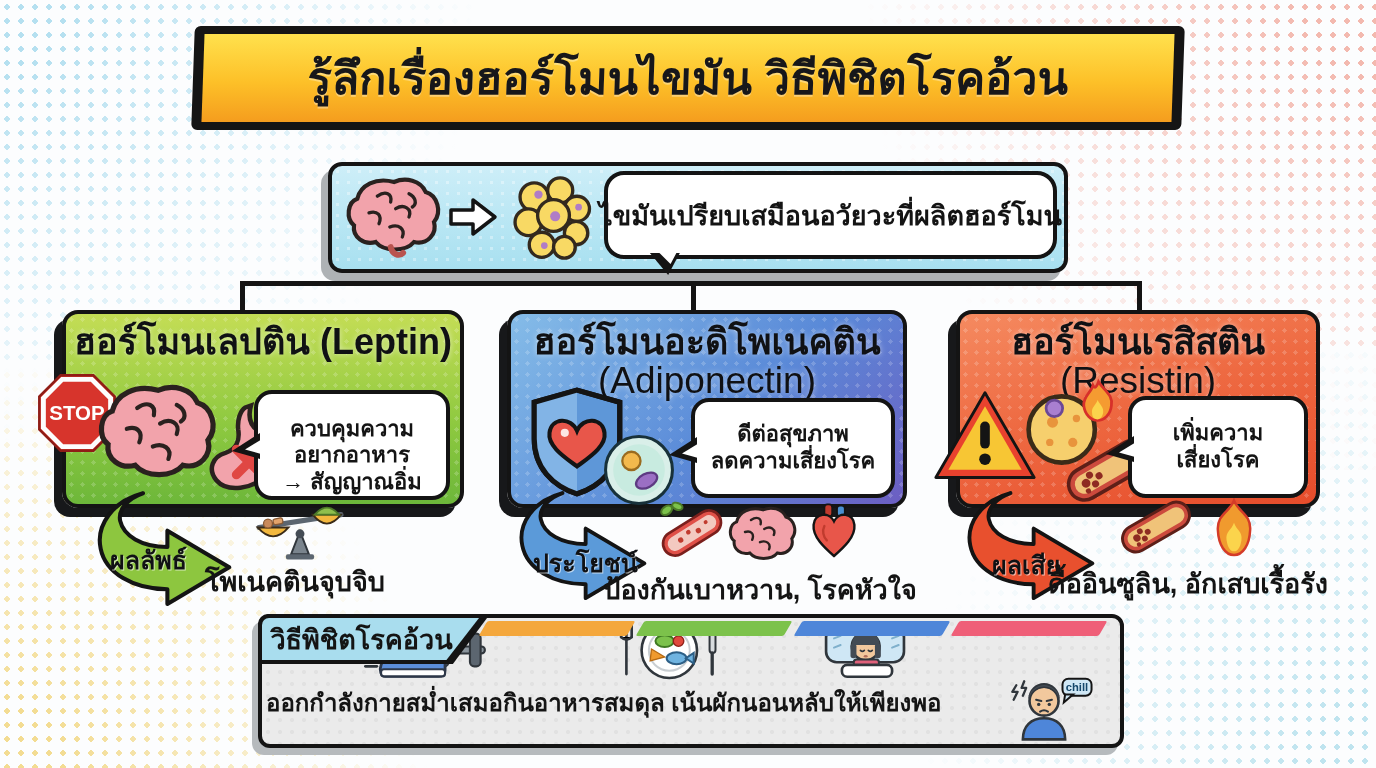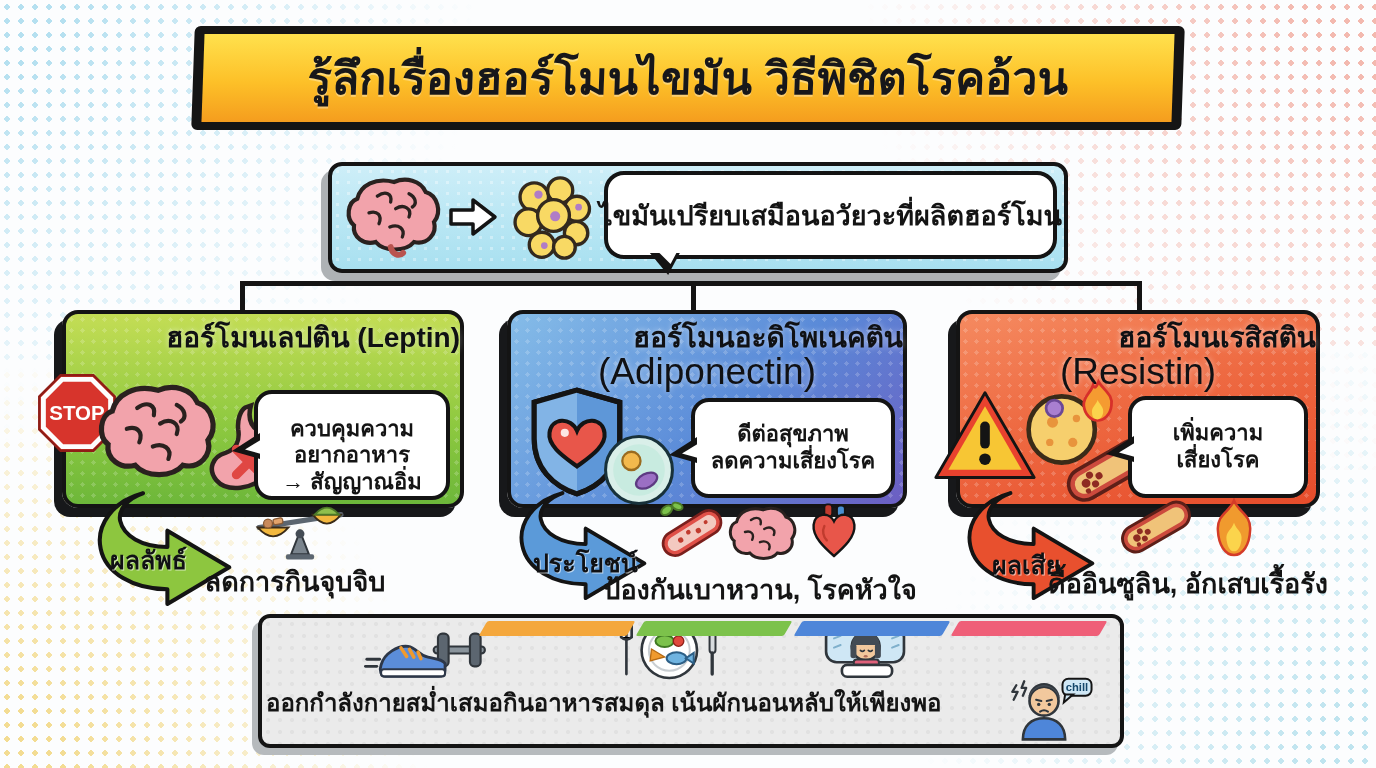--- a/index.html
+++ b/index.html
@@ -51,21 +51,21 @@
 
   
   .card{position:absolute;top:310px;height:190px;border:4px solid #141414;border-radius:16px;
     box-shadow:-8px 9px 0 #17181a;}
   .card::after{content:"";position:absolute;inset:0;border-radius:12px;
     background-image:radial-gradient(circle,rgba(255,255,255,.18) 2px,transparent 2.2px);
     background-size:11px 11px;pointer-events:none;}
   #card-leptin{left:62px;width:394px;background:linear-gradient(180deg,#c4dd55 0%,#8cc83f 60%,#6db73a 100%);}
   #card-adipo {left:507px;width:392px;background:linear-gradient(135deg,#85bce8 0%,#5a8ad8 55%,#6c5ec2 100%);}
   #card-resist{left:956px;width:356px;background:linear-gradient(165deg,#f58a60 0%,#ee6a42 45%,#e64c2b 100%);}
-  .card .title{position:relative;z-index:2;margin-top:9px;text-align:right;font-size:28px;line-height:1.08;
+  .card .title{position:relative;z-index:2;margin-top:9px;text-align:center;font-size:36px;line-height:1.08;
     font-weight:800;color:#101114;white-space:nowrap;text-shadow:0 0 6px rgba(255,255,255,.55);}
   .card .subtitle{position:relative;z-index:2;text-align:center;font-size:37px;font-weight:400;color:#101114;
     line-height:1.05;text-shadow:0 0 6px rgba(255,255,255,.55);}
   .card-bubble{position:absolute;background:#fff;border:4px solid #141414;border-radius:18px;z-index:3;
     display:flex;flex-direction:column;align-items:center;justify-content:center;}
   .card-bubble .bl{font-size:22px;font-weight:800;line-height:1.22;white-space:nowrap;}
   .tail-lf-dark{position:absolute;left:-26px;top:34%;width:0;height:0;
     border-top:26px solid transparent;border-right:28px solid #141414;transform:skewY(16deg);}
   .tail-lf-lite{position:absolute;left:-13px;top:41%;width:0;height:0;
     border-top:16px solid transparent;border-right:18px solid #fff;transform:skewY(16deg);}
@@ -256,21 +256,21 @@
     <polygon points="80,52 94,88 66,88" fill="#7a848d" stroke="#30363c" stroke-width="3"></polygon>
     <rect x="58" y="88" width="44" height="8" rx="3" fill="#5c6670"></rect>
     <line x1="16" y1="46" x2="144" y2="26" stroke="#5c6670" stroke-width="8" stroke-linecap="round"></line>
     <circle cx="80" cy="56" r="7" fill="#444c55"></circle>
     <path d="M14,46 Q38,74 62,46 Z" fill="#f3b83e" stroke="#3a2b18" stroke-width="3"></path>
     <circle cx="30" cy="40" r="7" fill="#c98a5b" stroke="#8a5a33" stroke-width="2"></circle>
     <rect x="38" y="32" width="15" height="9" rx="3" fill="#e2a36a" stroke="#8a5a33" stroke-width="2" transform="rotate(-12 45 36)"></rect>
     <path d="M100,26 Q122,54 144,26 Z" fill="#f3b83e" stroke="#3a2b18" stroke-width="3"></path>
     <path d="M103,26 Q122,4 141,26 Z" fill="#8fbf4d" stroke="#4c7a28" stroke-width="3"></path>
   </svg>
-  <div class="caption" style="left:295px;top:560px;">ลดการกินจุบจิบ</div>
+  <div class="caption" style="left:295px;top:560px;">โพเนคตินจุบจิบ</div>
 
   <svg class="curve-arrow" style="left:505px;top:490px;width:152px;height:112px;" viewBox="0 0 180 145">
     <path d="M66,4 C28,14 8,44 14,72 C20,102 54,122 96,122 L96,140 L172,95 L96,50 L96,70 C64,70 42,56 38,38 C35,24 48,10 66,4 Z" fill="#5b9ad9" stroke="#141414" stroke-width="5" stroke-linejoin="round"></path>
   </svg>
   <div class="arrow-label" style="left:533px;top:543px;text-align:center;">ประโยชน์</div>
   <svg class="ricon" style="left:652px;top:500px;" width="80" height="62" viewBox="0 0 120 90">
     <g transform="rotate(-32 60 48)">
       <rect x="12" y="30" width="96" height="36" rx="18" fill="#e05048" stroke="#7a1f1c" stroke-width="4"></rect>
       <rect x="19" y="37" width="82" height="22" rx="11" fill="#f3c9c0"></rect>
       <g fill="#c13b2e">
@@ -312,20 +312,25 @@
         </g>
     </g>
   </svg>
   <svg class="ricon" style="left:1208px;top:498px;" width="52" height="62" viewBox="0 0 80 100">
     <path d="M40,4 C46,22 68,26 66,52 C65,76 54,92 40,92 C26,92 15,76 14,52 C12,26 34,22 40,4 Z" fill="#f09a2e" stroke="#d43b28" stroke-width="4"></path>
     <path d="M40,40 C44,52 54,54 52,68 C50,80 46,86 40,86 C34,86 30,80 28,68 C26,54 36,52 40,40 Z" fill="#fbd44c"></path>
   </svg>
   <div class="caption" style="left:1188px;top:562px;">ดื้ออินซูลิน, อักเสบเรื้อรัง</div>
 
   <div id="footer">
+    <div id="footer-tab">
+      <div class="inner">
+        <div class="txt">วิธีพิชิตโรคอ้วน</div>
+      </div>
+    </div>
     <div id="footer-strip">
       <span style="background:#f4a73c;"></span>
       <span style="background:#7cc24b;"></span>
       <span style="background:#4e86d9;"></span>
       <span style="background:#ef5f78;"></span>
     </div>
     <div id="footer-items">
 
       <div class="fitem">
         <div class="ic">

